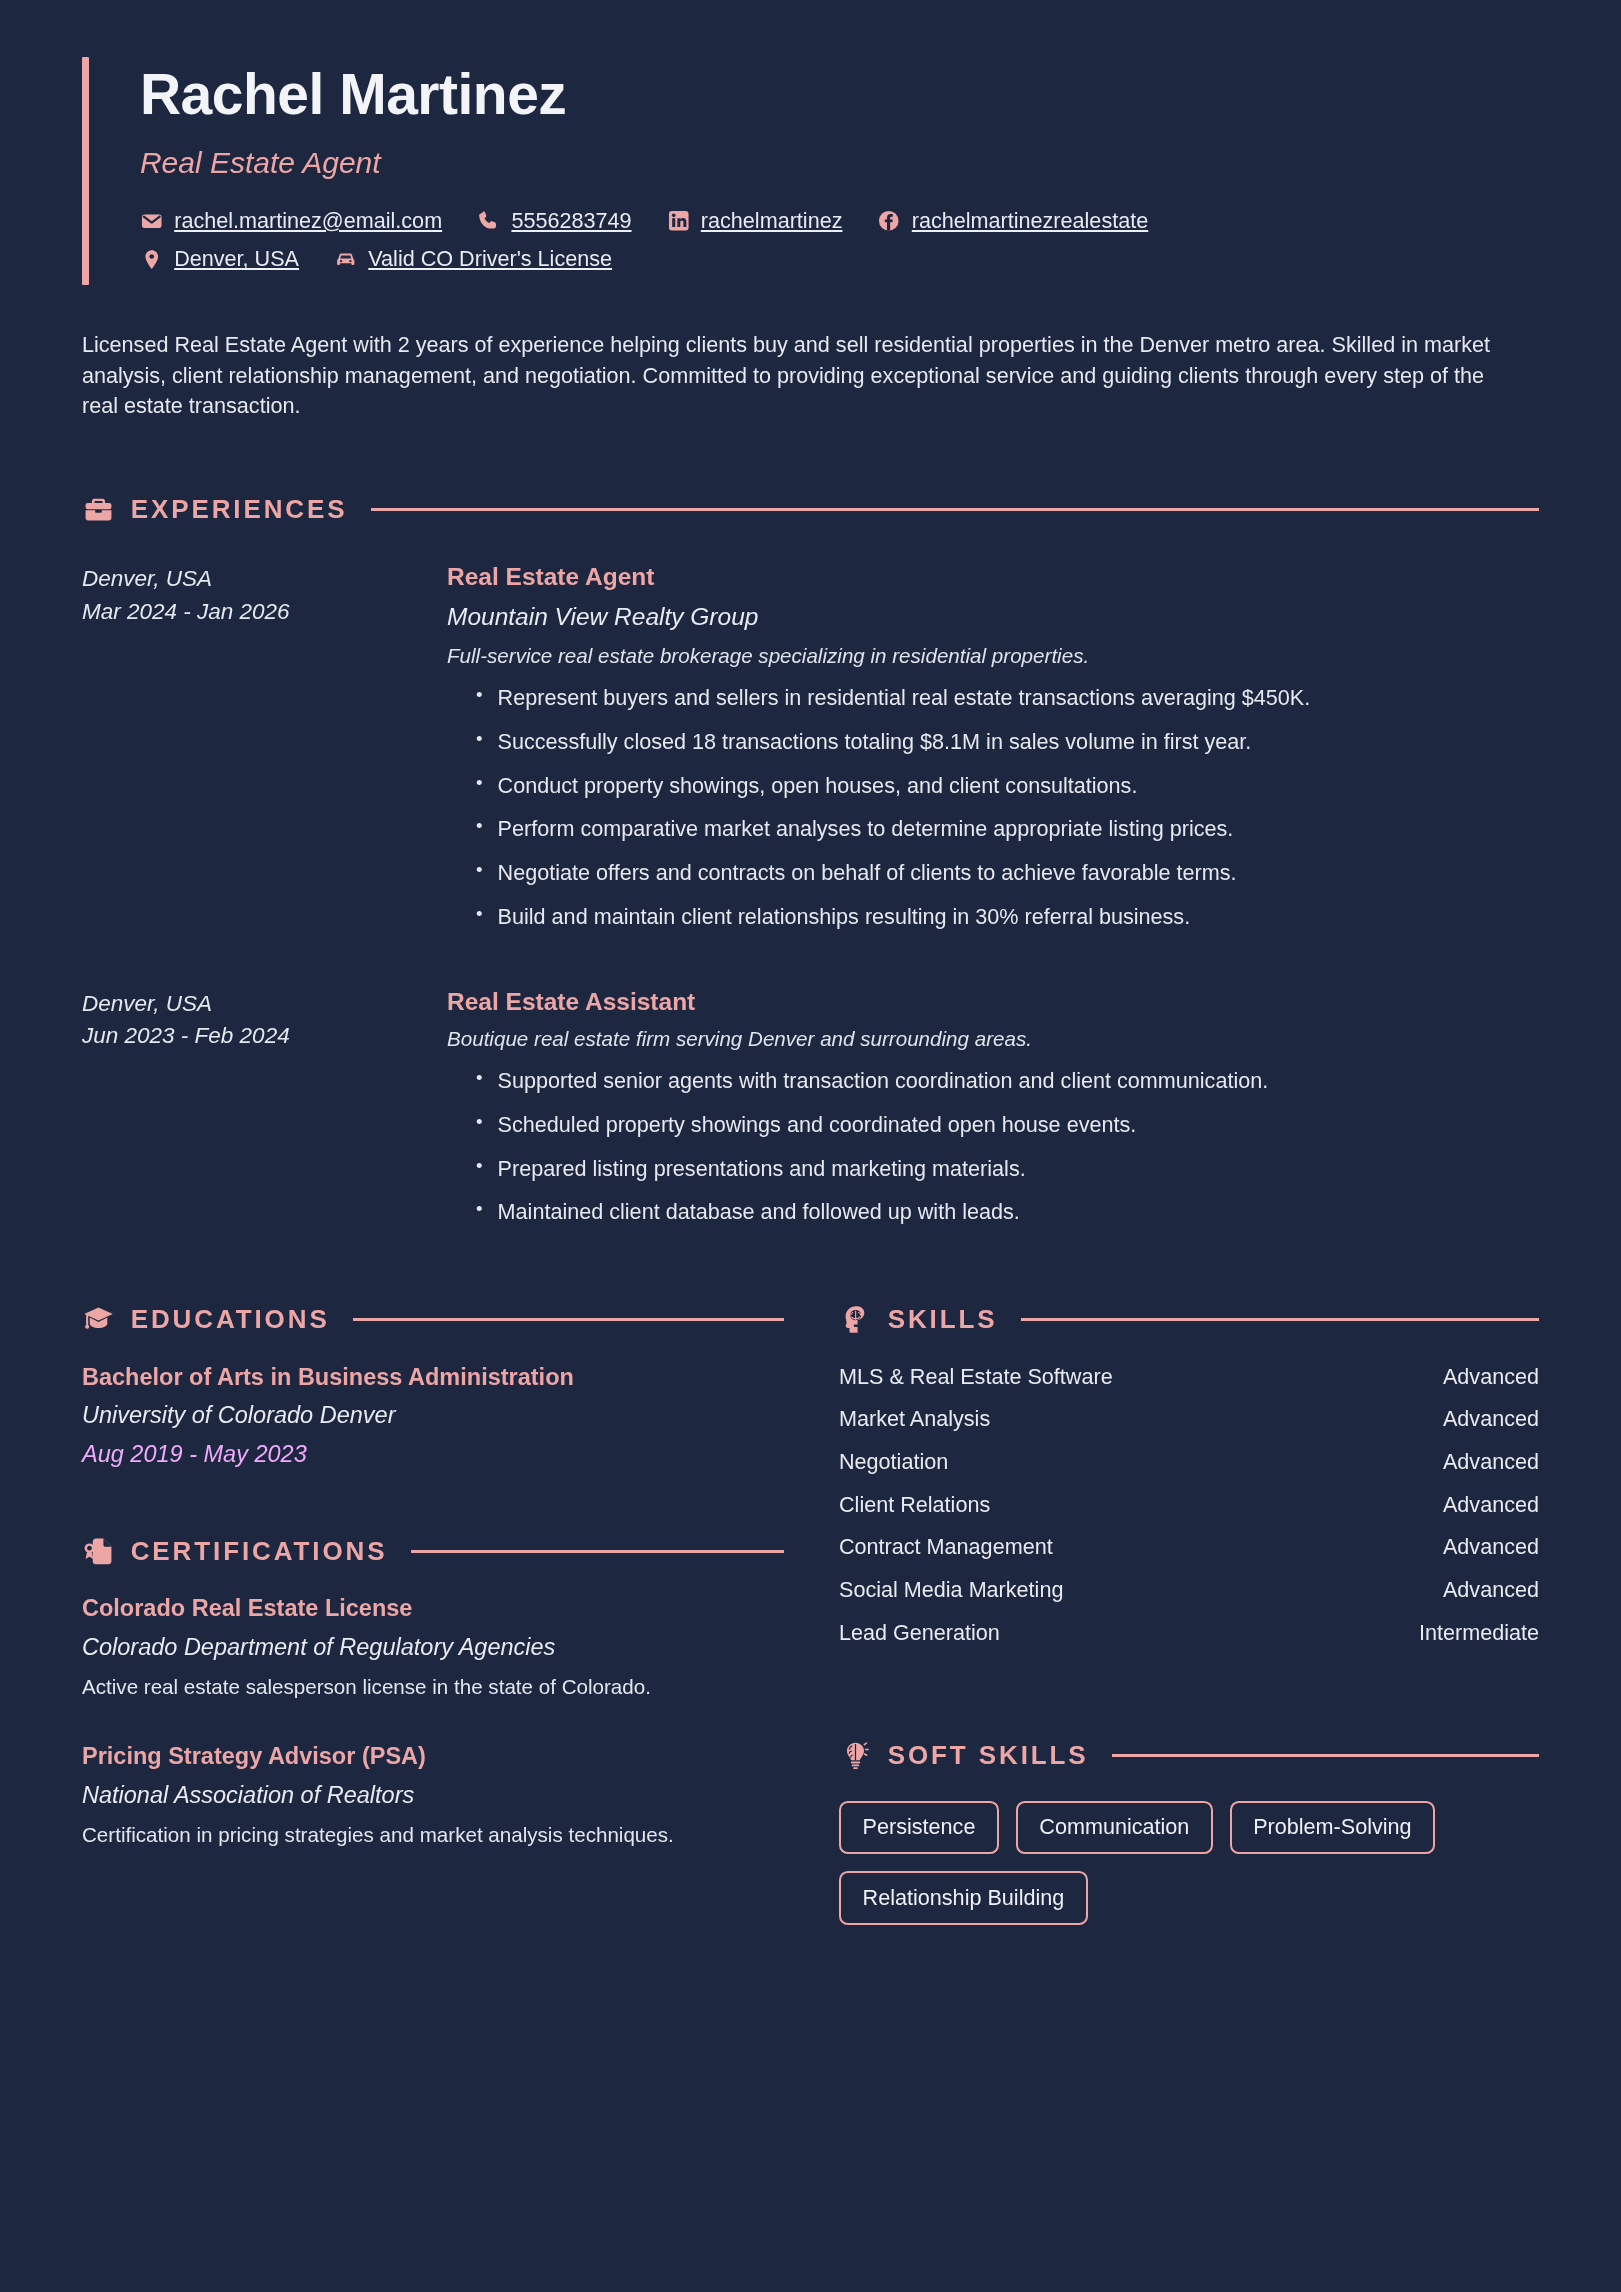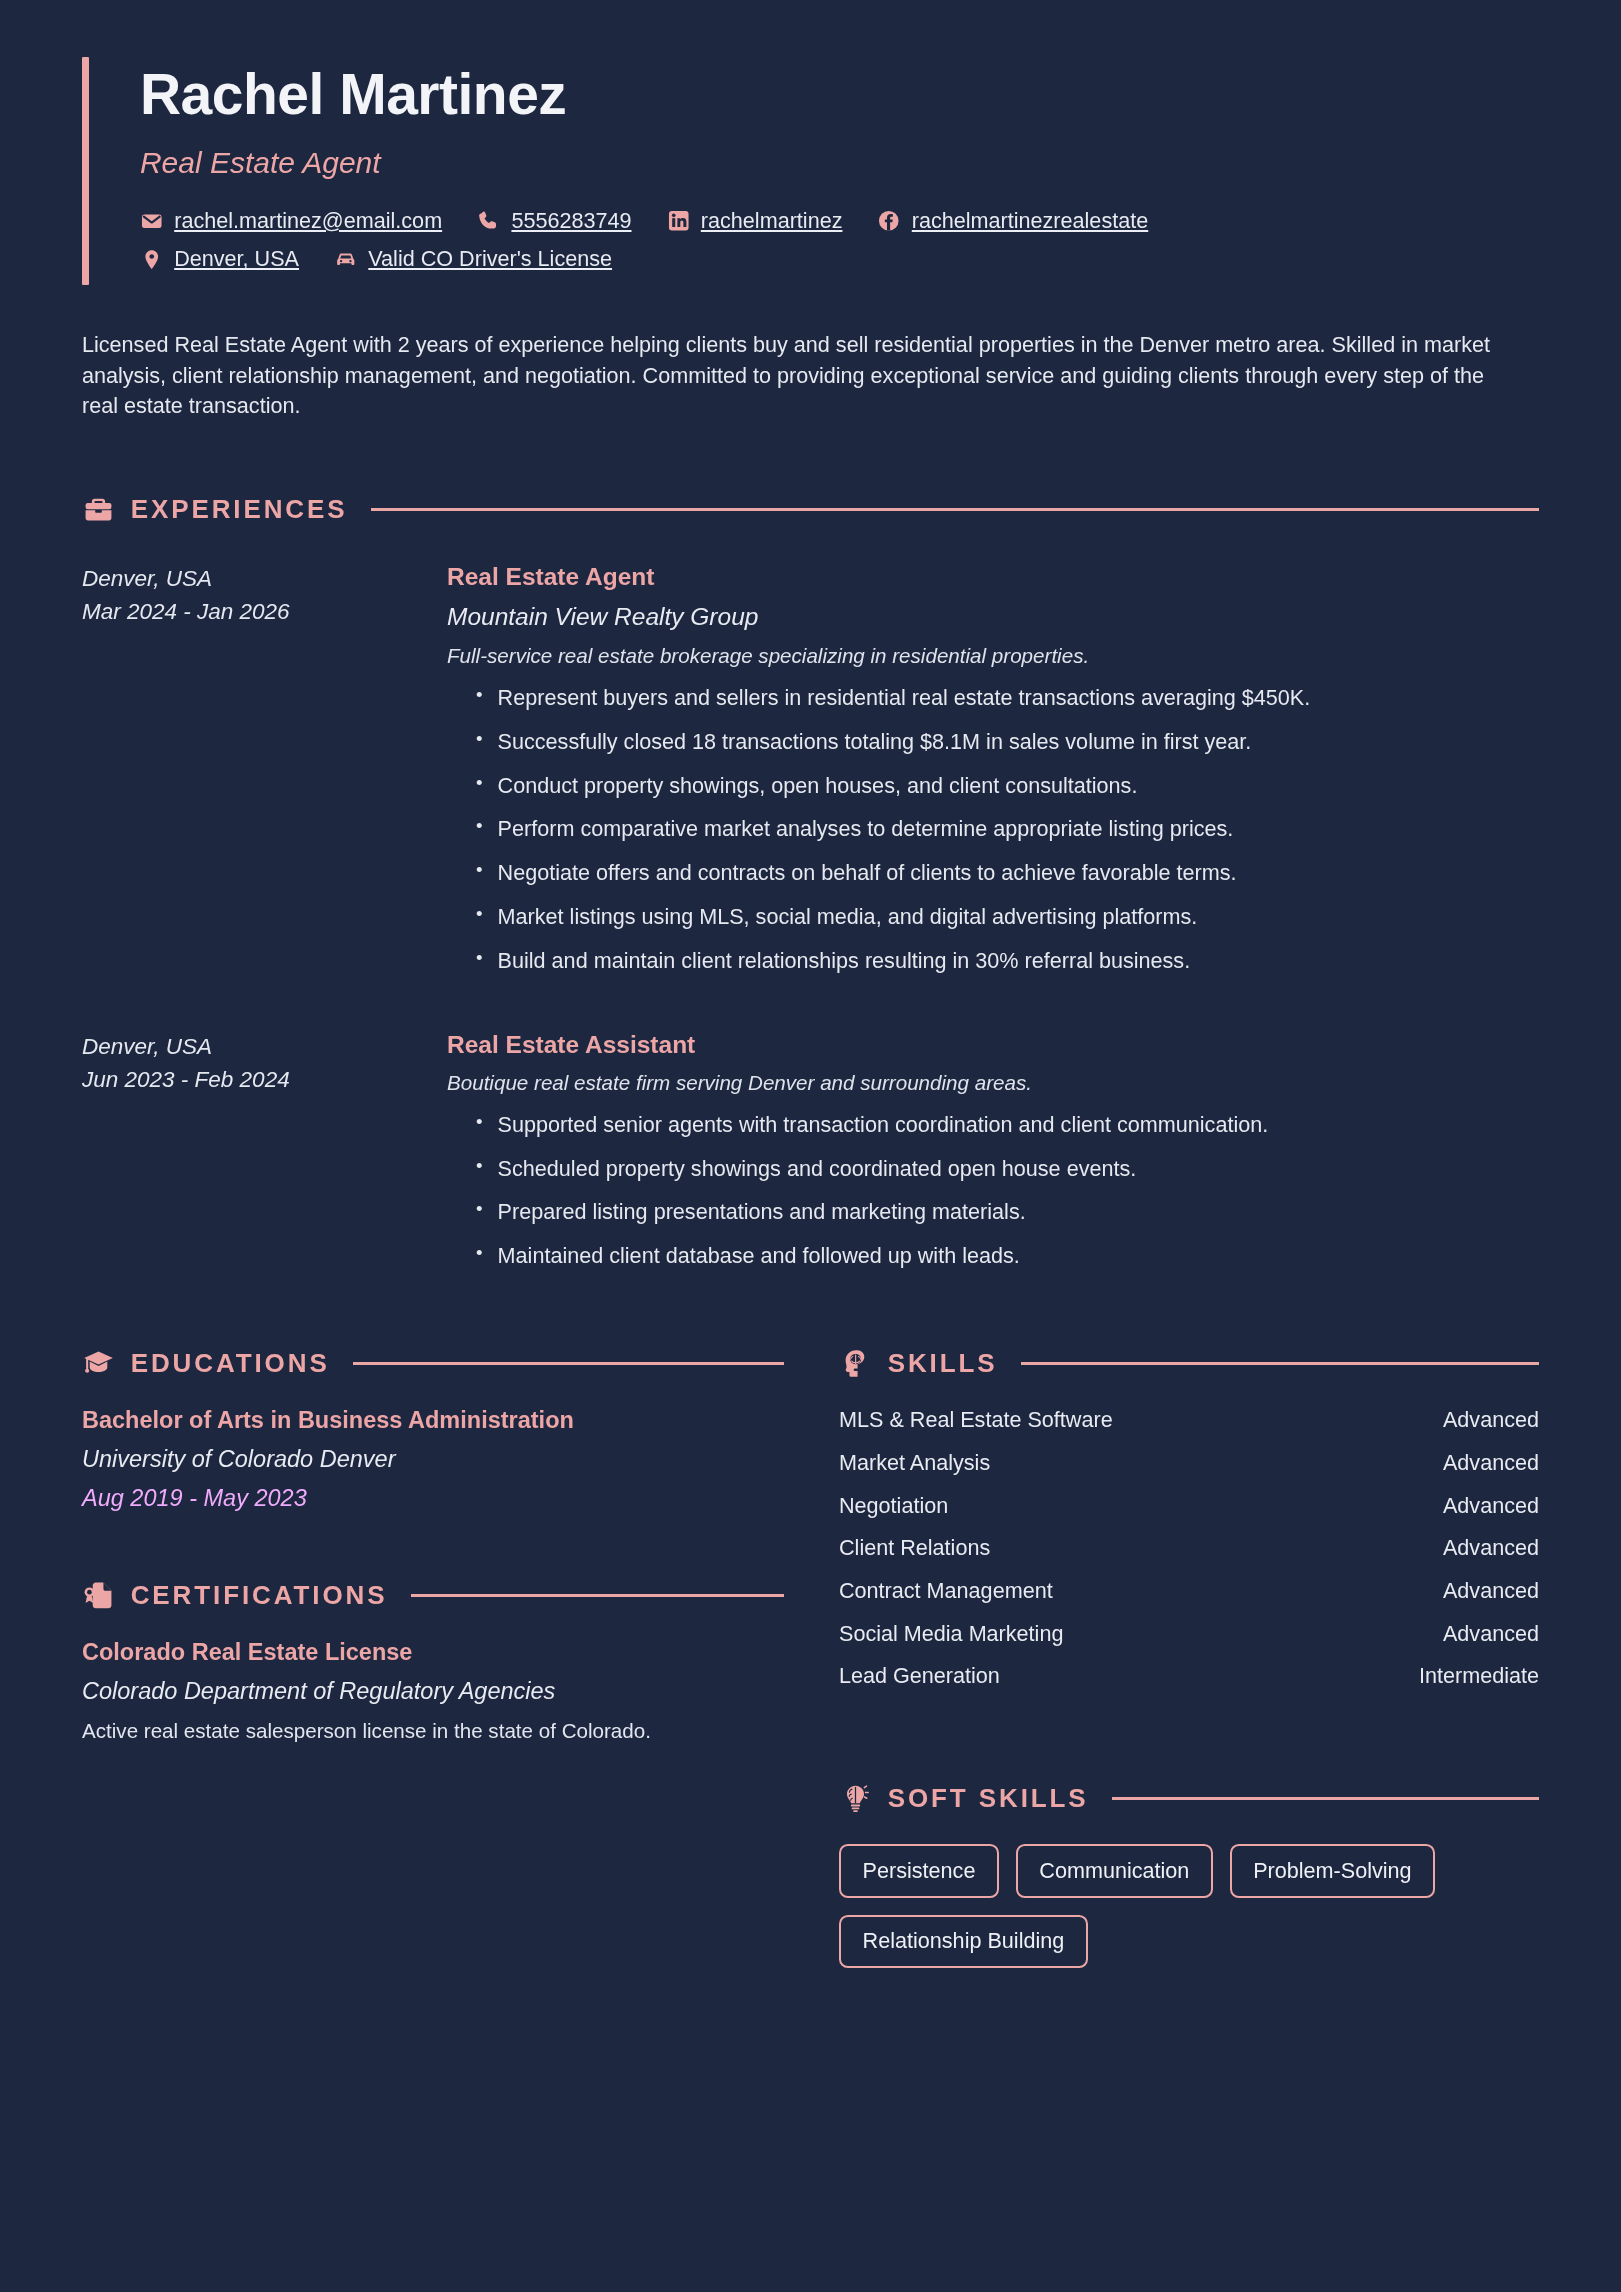--- a/index.html
+++ b/index.html
@@ -349,21 +349,20 @@
       <div class="exp-right">
         <div class="exp-title">Real Estate Agent</div>
         <div class="exp-company">Mountain View Realty Group</div>
         <div class="exp-desc">Full-service real estate brokerage specializing in residential properties.</div>
         <ul class="bullets">
           <li>Represent buyers and sellers in residential real estate transactions averaging $450K.</li>
           <li>Successfully closed 18 transactions totaling $8.1M in sales volume in first year.</li>
           <li>Conduct property showings, open houses, and client consultations.</li>
           <li>Perform comparative market analyses to determine appropriate listing prices.</li>
           <li>Negotiate offers and contracts on behalf of clients to achieve favorable terms.</li>
-          <li>Market listings using MLS, social media, and digital advertising platforms.</li>
           <li>Build and maintain client relationships resulting in 30% referral business.</li>
         </ul>
       </div>
     </div>
 
     <div class="exp-entry" style="margin-top:41px;">
       <div class="exp-left">
         <div class="exp-meta">Denver, USA</div>
         <div class="exp-meta">Jun 2023 - Feb 2024</div>
       </div>
@@ -419,20 +418,25 @@
           <span class="sec-title">CERTIFICATIONS</span>
           <span class="rule"></span>
         </div>
 
         <div class="cert-entry">
           <div class="cert-name">Colorado Real Estate License</div>
           <div class="cert-issuer">Colorado Department of Regulatory Agencies</div>
           <div class="cert-desc">Active real estate salesperson license in the state of Colorado.</div>
         </div>
 
+        <div class="cert-entry" style="margin-top:41px;">
+          <div class="cert-name">Pricing Strategy Advisor (PSA)</div>
+          <div class="cert-issuer">National Association of Realtors</div>
+          <div class="cert-desc">Certification in pricing strategies and market analysis techniques.</div>
+        </div>
       </div>
 
     </div>
 
     <div class="col-right">
 
       <div id="skills-section">
         <div class="section-head">
           <span class="sec-ico">
             <svg width="33" height="33" viewBox="0 0 24 24">

